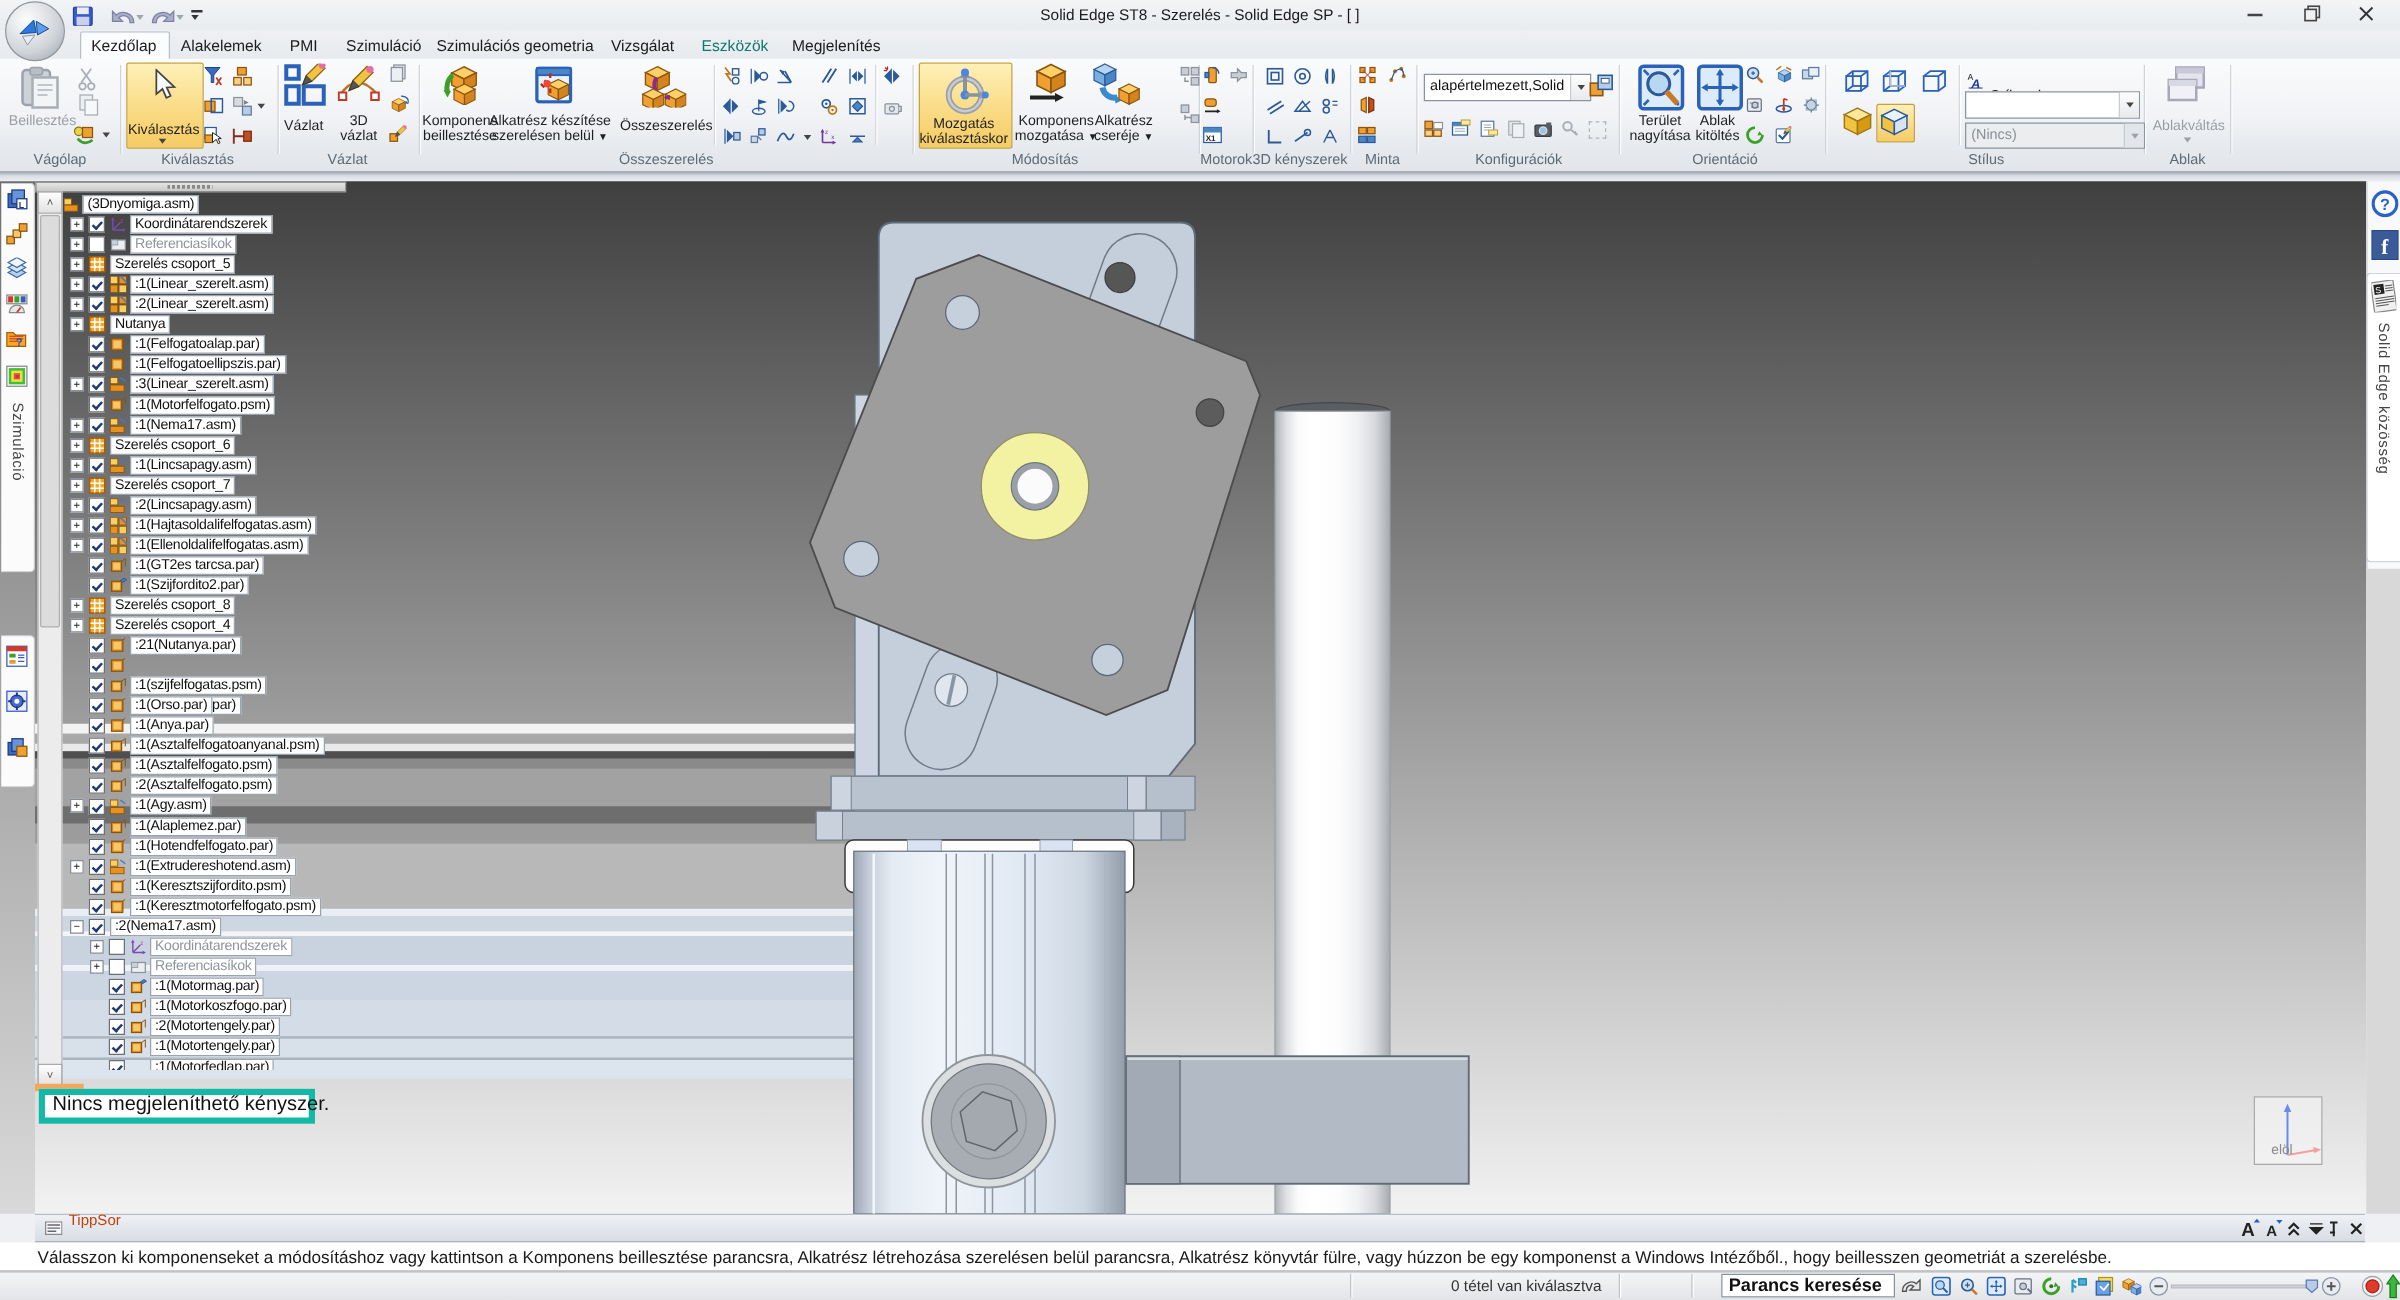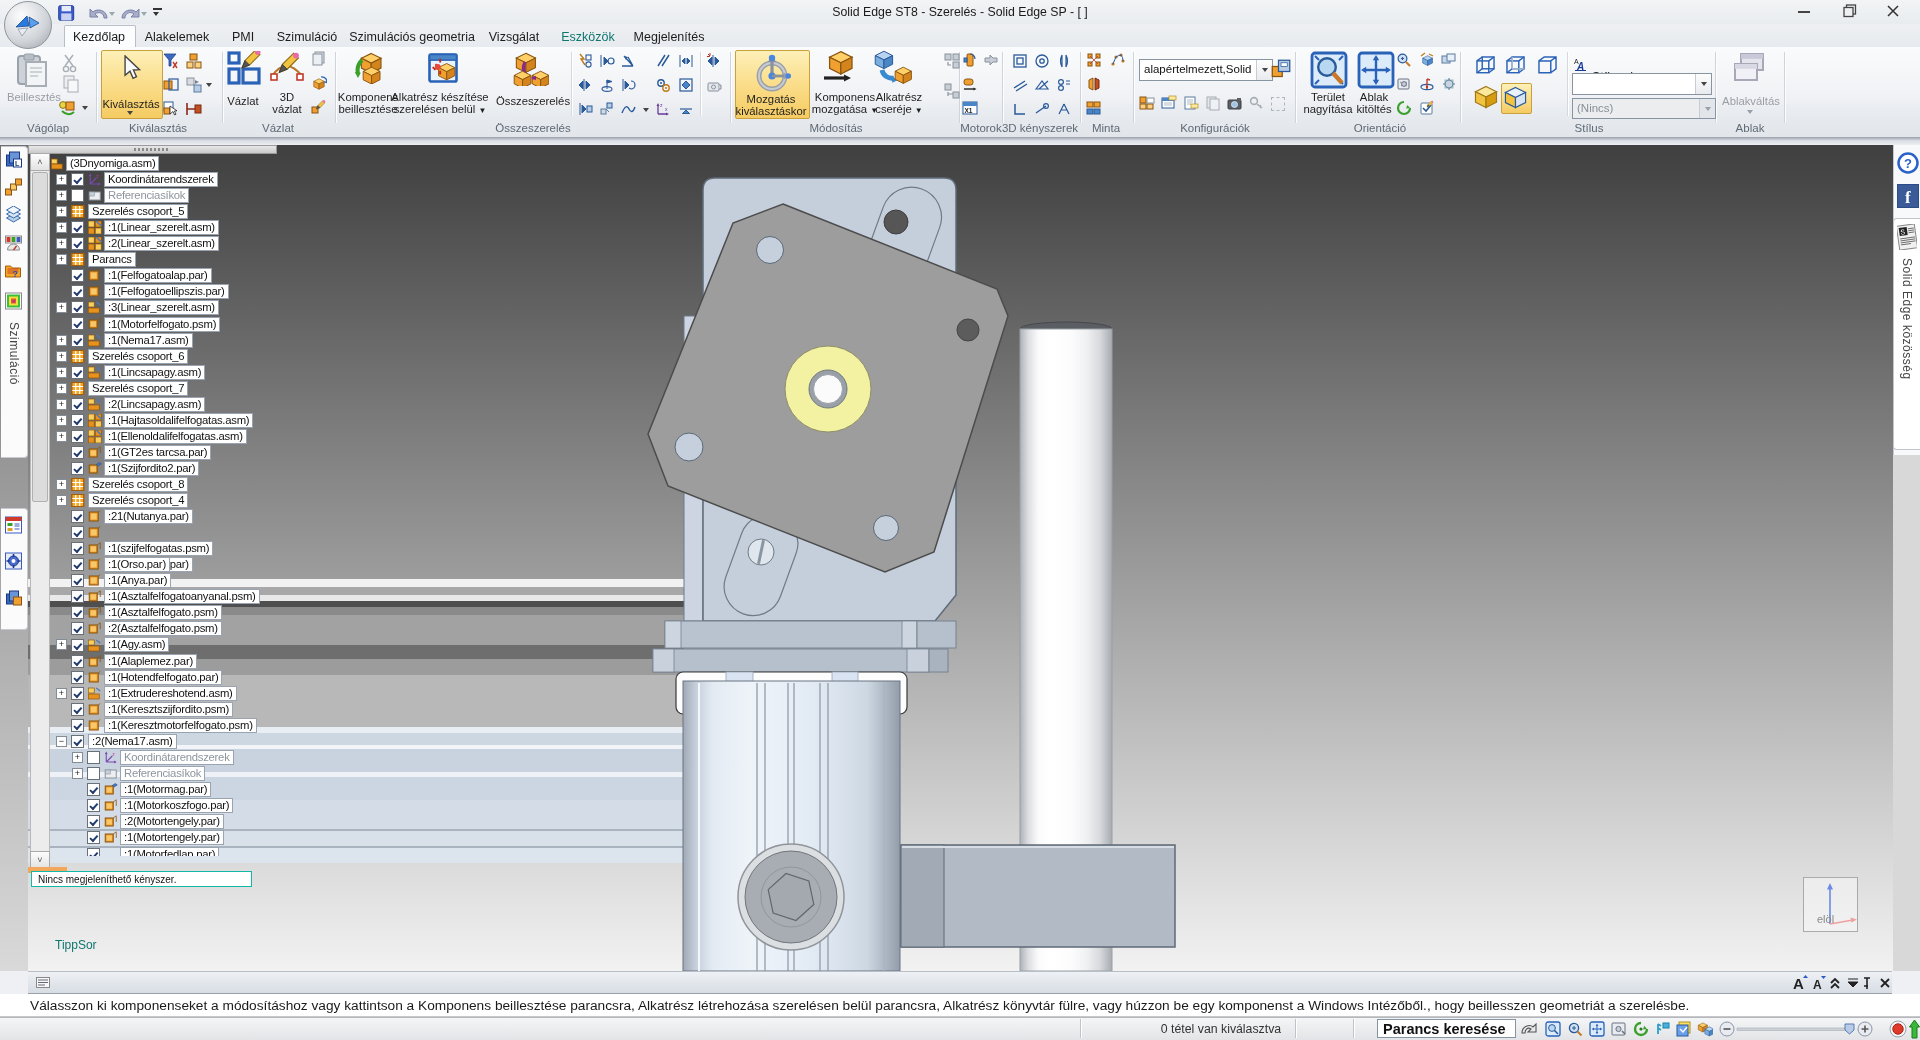--- a/index.html
+++ b/index.html
@@ -667,21 +667,21 @@
     <rect x="901" y="845" width="43" height="102" fill="#a2abb5" stroke="#5f6a76"></rect>
     <path d="M902,847 L1174,847" stroke="#d6dde4" stroke-width="2"></path>
   </svg>
 <div class="ab" style="left:28px;top:145px;width:249px;height:9px;background:linear-gradient(#e8e8e8,#c9c9c9);border:1px solid #9a9a9a;box-sizing:border-box;z-index:2;"></div>
 <div class="ab" style="left:134px;top:148px;width:36px;height:3px;background:repeating-linear-gradient(90deg,#8a8a8a 0 2px,transparent 2px 4px);z-index:3;"></div>
 <div class="ab" style="left:30px;top:153px;width:20px;height:716px;background:#ececec;border:1px solid #b8b8b8;box-sizing:border-box;z-index:2;"></div>
 <div class="ab" style="left:30px;top:153px;width:20px;height:18px;background:linear-gradient(#fdfdfd,#e2e2e2);border:1px solid #aaa;box-sizing:border-box;z-index:3;text-align:center;font-size:9px;color:#555;line-height:16px;">˄</div>
 <div class="ab" style="left:30px;top:851px;width:20px;height:18px;background:linear-gradient(#fdfdfd,#e2e2e2);border:1px solid #aaa;box-sizing:border-box;z-index:3;text-align:center;font-size:9px;color:#555;line-height:16px;">˅</div>
 <div class="ab" style="left:32px;top:172px;width:16px;height:330px;background:#dcdcdc;border:1px solid #b0b0b0;border-radius:2px;box-sizing:border-box;z-index:3;"></div>
 <div class="ab" style="left:28px;top:867px;width:39px;height:6px;background:#f2a75c;z-index:3;"></div>
-<div class="ab nw" style="left:31px;top:871px;width:221px;height:16px;background:#fff;border:1px solid #14b8a6;font-size:10px;color:#111;line-height:15px;padding-left:6px;box-sizing:border-box;z-index:4;">Nincs megjeleníthető kényszer.</div>
+<div class="ab nw" style="left:31px;top:871px;width:221px;height:28px;background:#fff;border:5px solid #14b8a6;font-size:16px;color:#111;line-height:15px;padding-left:6px;box-sizing:border-box;z-index:4;">Nincs megjeleníthető kényszer.</div>
 <div class="ab" style="left:28px;top:145px;width:660px;height:826px;z-index:5;padding-left:28px;">
     <svg class="ab" style="left:23px;top:12px" width="14" height="13" viewBox="0 0 13.5 13">
       <rect x="0" y="2" width="6" height="5" fill="#f8d060" stroke="#8a5510" stroke-width="0.8"></rect>
       <rect x="0" y="7" width="11" height="5" fill="#e8921e" stroke="#8a5510" stroke-width="0.8"></rect>
     </svg>
     <div class="ab tlab" style="left:38px;top:11px;">(3Dnyomiga.asm)</div>
     <div class="ab pm" style="left:28px;top:29px;position:absolute;">+</div>
     <div class="ab cb on" style="left:43px;top:28px;"></div>
     <svg class="ab" style="left:60px;top:28px" width="14" height="13" viewBox="0 0 13.5 13">
       <path d="M2,11 L2,2 M2,11 L11,11 M2,11 L8,5" stroke="#7a4ab0" stroke-width="1.1" fill="none"></path>
@@ -722,21 +722,21 @@
       <rect x="7" y="7" width="6" height="6" fill="#f8d060" stroke="#8a5510" stroke-width="0.7"></rect>
       <path d="M8,0 L13,5" stroke="#4a7ac0" stroke-width="1.4"></path>
     </svg>
     <div class="ab tlab" style="left:76px;top:91px;">:2(Linear_szerelt.asm)</div>
     <div class="ab pm" style="left:28px;top:109px;position:absolute;">+</div>
     <svg class="ab" style="left:43px;top:108px" width="14" height="13" viewBox="0 0 13.5 13">
       <rect x="0.5" y="0.5" width="12" height="12" fill="#f5a623" stroke="#a85e08"></rect>
       <path d="M0.5,4.5 h12 M4.5,0.5 v12 M8.5,0.5 v12 M0.5,8.5 h12" stroke="#fff" stroke-width="1.2"></path>
       <rect x="0.5" y="0.5" width="12" height="12" fill="none" stroke="#a85e08"></rect>
     </svg>
-    <div class="ab tlab" style="left:60px;top:107px;">Parancs</div>
+    <div class="ab tlab" style="left:60px;top:107px;">Nutanya</div>
     <div class="ab cb on" style="left:43px;top:124px;"></div>
     <svg class="ab" style="left:60px;top:124px" width="14" height="13" viewBox="0 0 13.5 13">
       <rect x="1" y="2" width="9" height="9" fill="#e8921e" stroke="#8a5510"></rect>
       <rect x="2.5" y="3.5" width="6" height="6" fill="#f8c868"></rect>
       <path d="M10,2 L12,0.5" stroke="#8a5510" stroke-width="0.8"></path>
     </svg>
     <div class="ab tlab" style="left:76px;top:123px;">:1(Felfogatoalap.par)</div>
     <div class="ab cb on" style="left:43px;top:140px;"></div>
     <svg class="ab" style="left:60px;top:140px" width="14" height="13" viewBox="0 0 13.5 13">
       <rect x="1" y="2" width="9" height="9" fill="#e8921e" stroke="#8a5510"></rect>
@@ -1083,21 +1083,21 @@
     <path d="M27,6 l-3,6.5 6,0 Z" fill="#6a8ae8"></path>
     <path d="M27,47 L50,43" stroke="#f0a0a0" stroke-width="1.6"></path>
     <path d="M54,42.5 l-6.5,-2 1,5 Z" fill="#f0a0a0"></path>
     <text x="14" y="46" font-size="11" fill="#8a8a8a">elöl</text>
   </svg>
 <div class="ab" style="left:28px;top:971px;width:1864px;height:23px;background:linear-gradient(#eef1f5,#d7dde4);border-top:1px solid #b8bec6;border-bottom:1px solid #98a0a8;box-sizing:border-box;"></div>
 <svg class="ab" style="left:36px;top:977px" width="14" height="11" viewBox="0 0 14 11">
     <rect x="0.5" y="0.5" width="13" height="10" fill="#f8f8f8" stroke="#888"></rect>
     <path d="M2,3 h10 M2,5.5 h10 M2,8 h7" stroke="#667" stroke-width="1.1"></path>
   </svg>
-<div class="ab nw" style="left:55px;top:938px;font-size:12px;color:#0f766e;">TippSor</div>
+<div class="ab nw" style="left:55px;top:969px;font-size:12px;color:#c2410c;">TippSor</div>
 <svg class="ab" style="left:1793px;top:975px" width="100" height="17" viewBox="0 0 100 17">
     <text x="0" y="14" font-size="15" font-weight="bold" fill="#222">A</text>
     <path d="M10,3 l2.5,-3 2.5,3 Z" fill="#2a5ac8"></path>
     <text x="20" y="14" font-size="12" font-weight="bold" fill="#222">A</text>
     <path d="M28,1 l2.5,3 2.5,-3 Z" fill="#2a5ac8"></path>
     <path d="M38,8 l4,-4 4,4 M38,13 l4,-4 4,4" fill="none" stroke="#222" stroke-width="1.8"></path>
     <path d="M55,4 h10 M55,7 l5,5 5,-5 Z" fill="#222" stroke="#222"></path>
     <path d="M74,3 v8 M71,3 h6 M71,11 h4 M74,11 v3" fill="none" stroke="#222" stroke-width="1.6"></path>
     <path d="M88,4 l8,8 M96,4 l-8,8" stroke="#222" stroke-width="1.8"></path>
   </svg>

